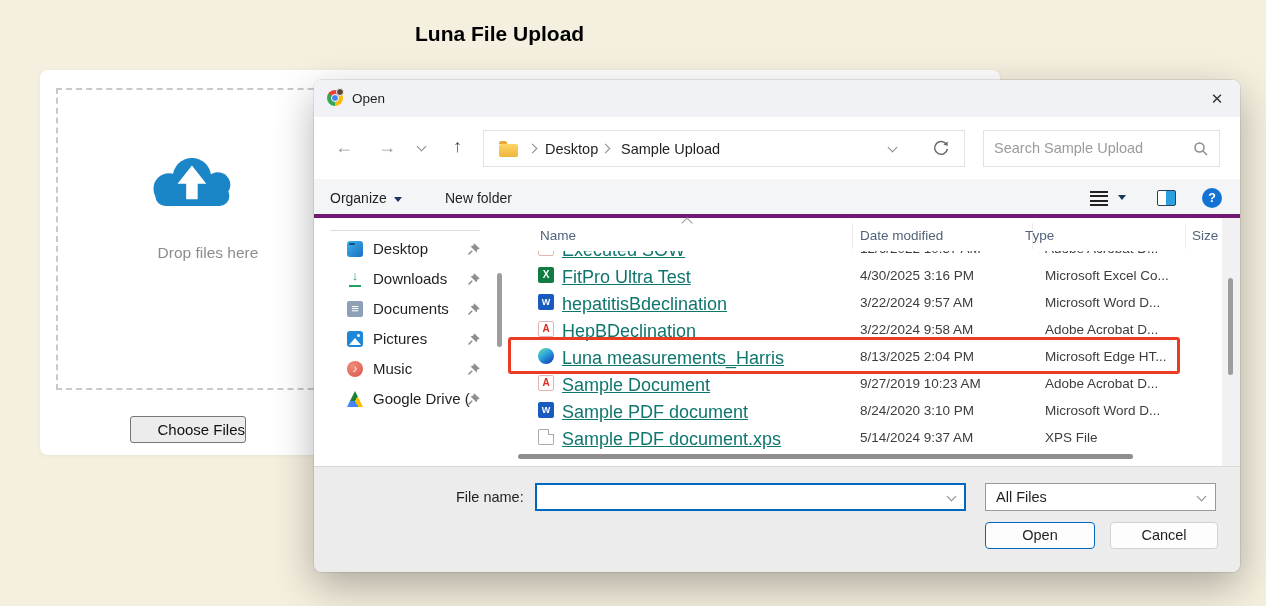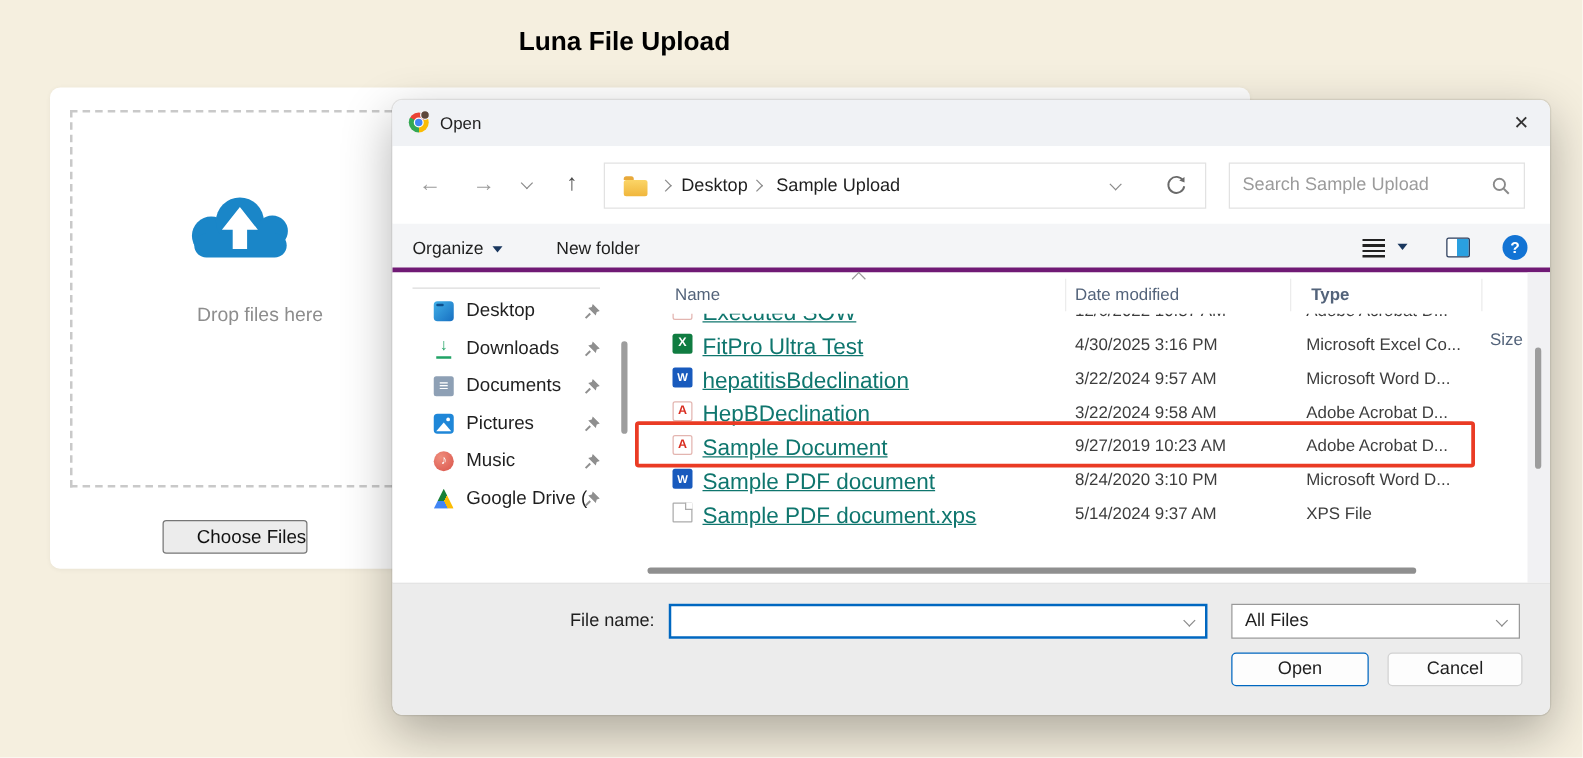--- a/index.html
+++ b/index.html
@@ -69,22 +69,22 @@
   .sicon{position:absolute;left:33px;top:7px;width:16px;height:16px;}
   .slabel{position:absolute;left:59px;top:6px;font-size:15px;white-space:nowrap;}
   .pin{position:absolute;left:152px;top:7px;width:16px;height:16px;cursor:pointer;}
   .side-scroll{left:183px;top:55px;width:5px;height:74px;background:#9d9d9d;border-radius:3px;cursor:pointer;}
 
   .filelist{left:191px;top:0;width:735px;height:248px;}
   .fl-header{left:0;top:0;width:717px;height:33px;}
   .hdr{position:absolute;top:10px;font-size:13.5px;color:#53637a;cursor:pointer;}
   .hdr-name{left:35px;}
   .hdr-date{left:355px;}
-  .hdr-type{left:544px;font-weight:bold;}
-  .hdr-size{left:687px;margin-top:36px;}
+  .hdr-type{left:520px;}
+  .hdr-size{left:687px;}
   .sort-caret{position:absolute;left:178px;top:1px;width:8px;height:8px;border-left:1.5px solid #9a9a9a;border-top:1.5px solid #9a9a9a;transform:rotate(45deg);}
   .col-sep{position:absolute;top:5px;width:1px;height:26px;background:#ececec;}
   .sep1{left:347px;}.sep2{left:527px;}.sep3{left:680px;}
   .rows-viewport{left:0;top:33px;width:717px;height:203px;overflow:hidden;}
   .rows{margin-top:-16px;}
   .frow{position:relative;height:27px;cursor:pointer;}
   .ficon{position:absolute;left:33px;top:5px;width:16px;height:16px;font-size:9px;}
   .fname{position:absolute;left:57px;top:5px;font-size:18px;color:#0f766e;white-space:nowrap;text-decoration:underline;}
   .fdate{position:absolute;left:355px;top:6px;font-size:13.5px;color:#3d3d3d;white-space:nowrap;}
   .ftype{position:absolute;left:540px;top:6px;font-size:13.5px;color:#3d3d3d;white-space:nowrap;}
@@ -291,20 +291,26 @@
               <span class="fdate">3/22/2024 9:57 AM</span>
               <span class="ftype">Microsoft Word D...</span>
             </div>
             <div class="frow">
               <span class="ficon ic-pdf"></span>
               <span class="fname">HepBDeclination</span>
               <span class="fdate">3/22/2024 9:58 AM</span>
               <span class="ftype">Adobe Acrobat D...</span>
             </div>
             <div class="frow">
+              <span class="ficon ic-edge"></span>
+              <span class="fname">Luna measurements_Harris</span>
+              <span class="fdate">8/13/2025 2:04 PM</span>
+              <span class="ftype">Microsoft Edge HT...</span>
+            </div>
+            <div class="frow">
               <span class="ficon ic-pdf"></span>
               <span class="fname">Sample Document</span>
               <span class="fdate">9/27/2019 10:23 AM</span>
               <span class="ftype">Adobe Acrobat D...</span>
             </div>
             <div class="frow">
               <span class="ficon ic-word"></span>
               <span class="fname">Sample PDF document</span>
               <span class="fdate">8/24/2020 3:10 PM</span>
               <span class="ftype">Microsoft Word D...</span>

